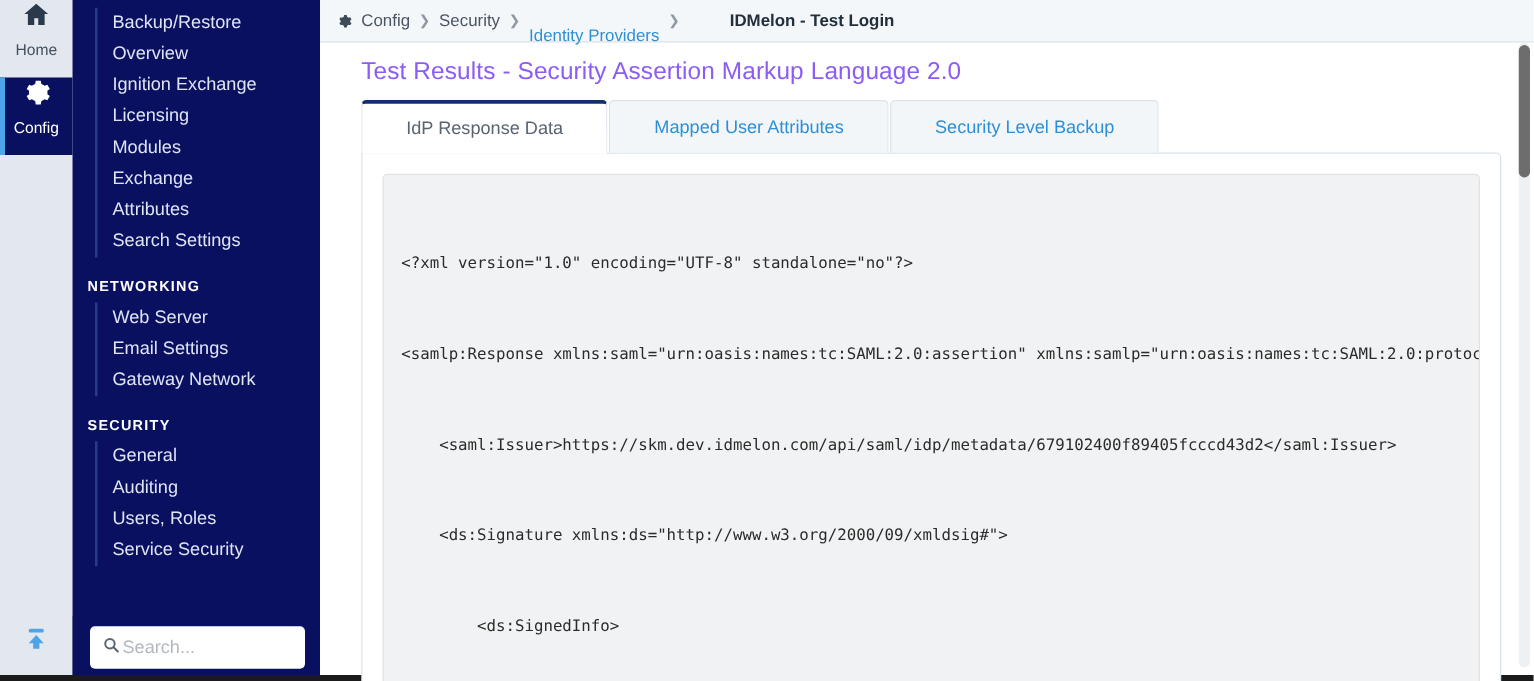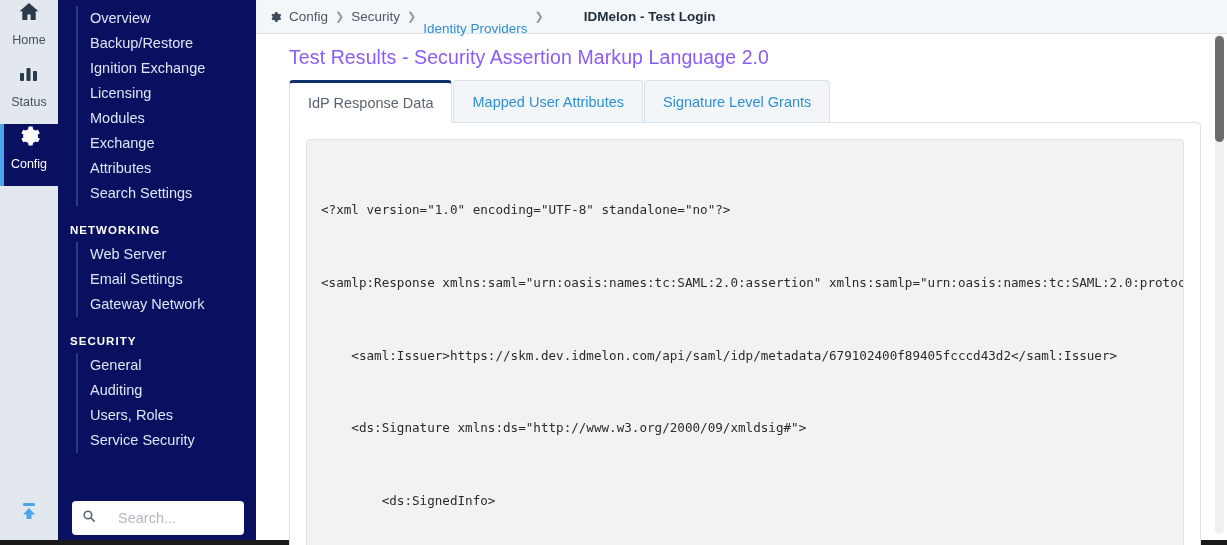--- a/index.html
+++ b/index.html
@@ -98,21 +98,21 @@
   .nav-search-wrap {
     padding: 8px 12px 10px 14px;
     background: #0a1060;
   }
   .nav-search {
     background: #ffffff;
     border-radius: 4px;
     height: 34px;
     display: flex;
     align-items: center;
-    gap: 20px;
+    gap: 0;
     padding: 0 10px;
   }
   .nav-search input {
     border: none; outline: none;
     font-family: "Liberation Sans", sans-serif;
     font-size: 14.5px;
     color: #333;
     width: 100%;
     background: transparent;
   }
@@ -162,21 +162,21 @@
     display: flex;
     align-items: flex-end;
     gap: 0;
     height: 42px;
     margin-left: 0;
     position: relative;
     z-index: 3;
   }
   .tab {
     height: 42px;
-    padding: 0 18px;
+    padding: 0 35px;
     display: flex;
     align-items: center;
     justify-content: center;
     font-size: 14.5px;
     color: #2e8fd4;
     background: #f2f6f9;
     border: 1px solid #dbe3ea;
     border-bottom: none;
     border-radius: 4px 4px 0 0;
     margin-right: 1px;
@@ -257,30 +257,20 @@
 
     <div class="rail-item">
       <span class="rail-icon">
         <svg width="24" height="24" viewBox="0 0 24 24" fill="#2b3a4a">
             <path d="M12 3 2.5 11.2h2.8V20h5.1v-5.4h3.2V20h5.1v-8.8h2.8z"></path>
           </svg>
       </span>
       <span class="rail-label">Home</span>
     </div>
 
-    <div class="rail-item">
-      <span class="rail-icon">
-        <svg width="24" height="24" viewBox="0 0 24 24" fill="#2b3a4a">
-          <rect x="3" y="11" width="4" height="8" rx="1"></rect>
-          <rect x="9.5" y="6" width="4" height="13" rx="1"></rect>
-          <rect x="16" y="9" width="4" height="10" rx="1"></rect>
-        </svg>
-      </span>
-      <span class="rail-label">Status</span>
-    </div>
 
     <div class="rail-item active">
       <span class="rail-icon">
         <svg width="24" height="24" viewBox="0 0 24 24" fill="#ffffff">
           <path d="M12 8.2a3.8 3.8 0 1 0 0 7.6 3.8 3.8 0 0 0 0-7.6zm0 5.6a1.8 1.8 0 1 1 0-3.6 1.8 1.8 0 0 1 0 3.6z"></path>
           <path d="M21 12c0-.5-.05-1-.13-1.47l2.0-1.3-2-3.46-2.25.85a8.6 8.6 0 0 0-2.54-1.47L15.6 2.5h-4l-.48 2.65a8.6 8.6 0 0 0-2.54 1.47l-2.25-.85-2 3.46 2 1.3A9 9 0 0 0 6.2 12c0 .5.05 1 .13 1.47l-2 1.3 2 3.46 2.25-.85a8.6 8.6 0 0 0 2.54 1.47l.48 2.65h4l.48-2.65a8.6 8.6 0 0 0 2.54-1.47l2.25.85 2-3.46-2-1.3c.08-.47.13-.97.13-1.47z"></path>
         </svg>
       </span>
       <span class="rail-label">Config</span>
     </div>
@@ -294,22 +284,22 @@
           <path d="M13 10 L19 16.5 H15.5 V21 H10.5 V16.5 H7 Z" fill="#4da4e8"></path>
         </svg>
       </span>
     </div>
   </div>
 
   <div class="nav-panel">
     <div class="nav-scroll">
 
       <div class="nav-group indented">
+        <div class="nav-item">Backup/Restore</div>
         <div class="nav-item">Overview</div>
-        <div class="nav-item">Backup/Restore</div>
         <div class="nav-item">Ignition Exchange</div>
         <div class="nav-item">Licensing</div>
         <div class="nav-item">Modules</div>
         <div class="nav-item">Exchange</div>
         <div class="nav-item">Attributes</div>
         <div class="nav-item">Search Settings</div>
       </div>
 
       <div class="nav-section-title">NETWORKING</div>
       <div class="nav-group indented">
@@ -357,21 +347,21 @@
       <span class="bc-sep">❯</span>
       <span class="bc-current">IDMelon - Test Login</span>
     </div>
 
     <div class="page-body">
       <div class="page-title">Test Results - Security Assertion Markup Language 2.0</div>
 
       <div class="tabs">
         <div class="tab active">IdP Response Data</div>
         <div class="tab">Mapped User Attributes</div>
-        <div class="tab">Signature Level Grants</div>
+        <div class="tab">Security Level Backup</div>
       </div>
 
       <div class="tab-panel">
         <div class="code-box">
           <div class="code-line">&lt;?xml version="1.0" encoding="UTF-8" standalone="no"?&gt;</div>
           <div class="code-line">&lt;samlp:Response xmlns:saml="urn:oasis:names:tc:SAML:2.0:assertion" xmlns:samlp="urn:oasis:names:tc:SAML:2.0:protocol" D</div>
           <div class="code-line">    &lt;saml:Issuer&gt;https://skm.dev.idmelon.com/api/saml/idp/metadata/679102400f89405fcccd43d2&lt;/saml:Issuer&gt;</div>
           <div class="code-line">    &lt;ds:Signature xmlns:ds="http://www.w3.org/2000/09/xmldsig#"&gt;</div>
           <div class="code-line">        &lt;ds:SignedInfo&gt;</div>
           

